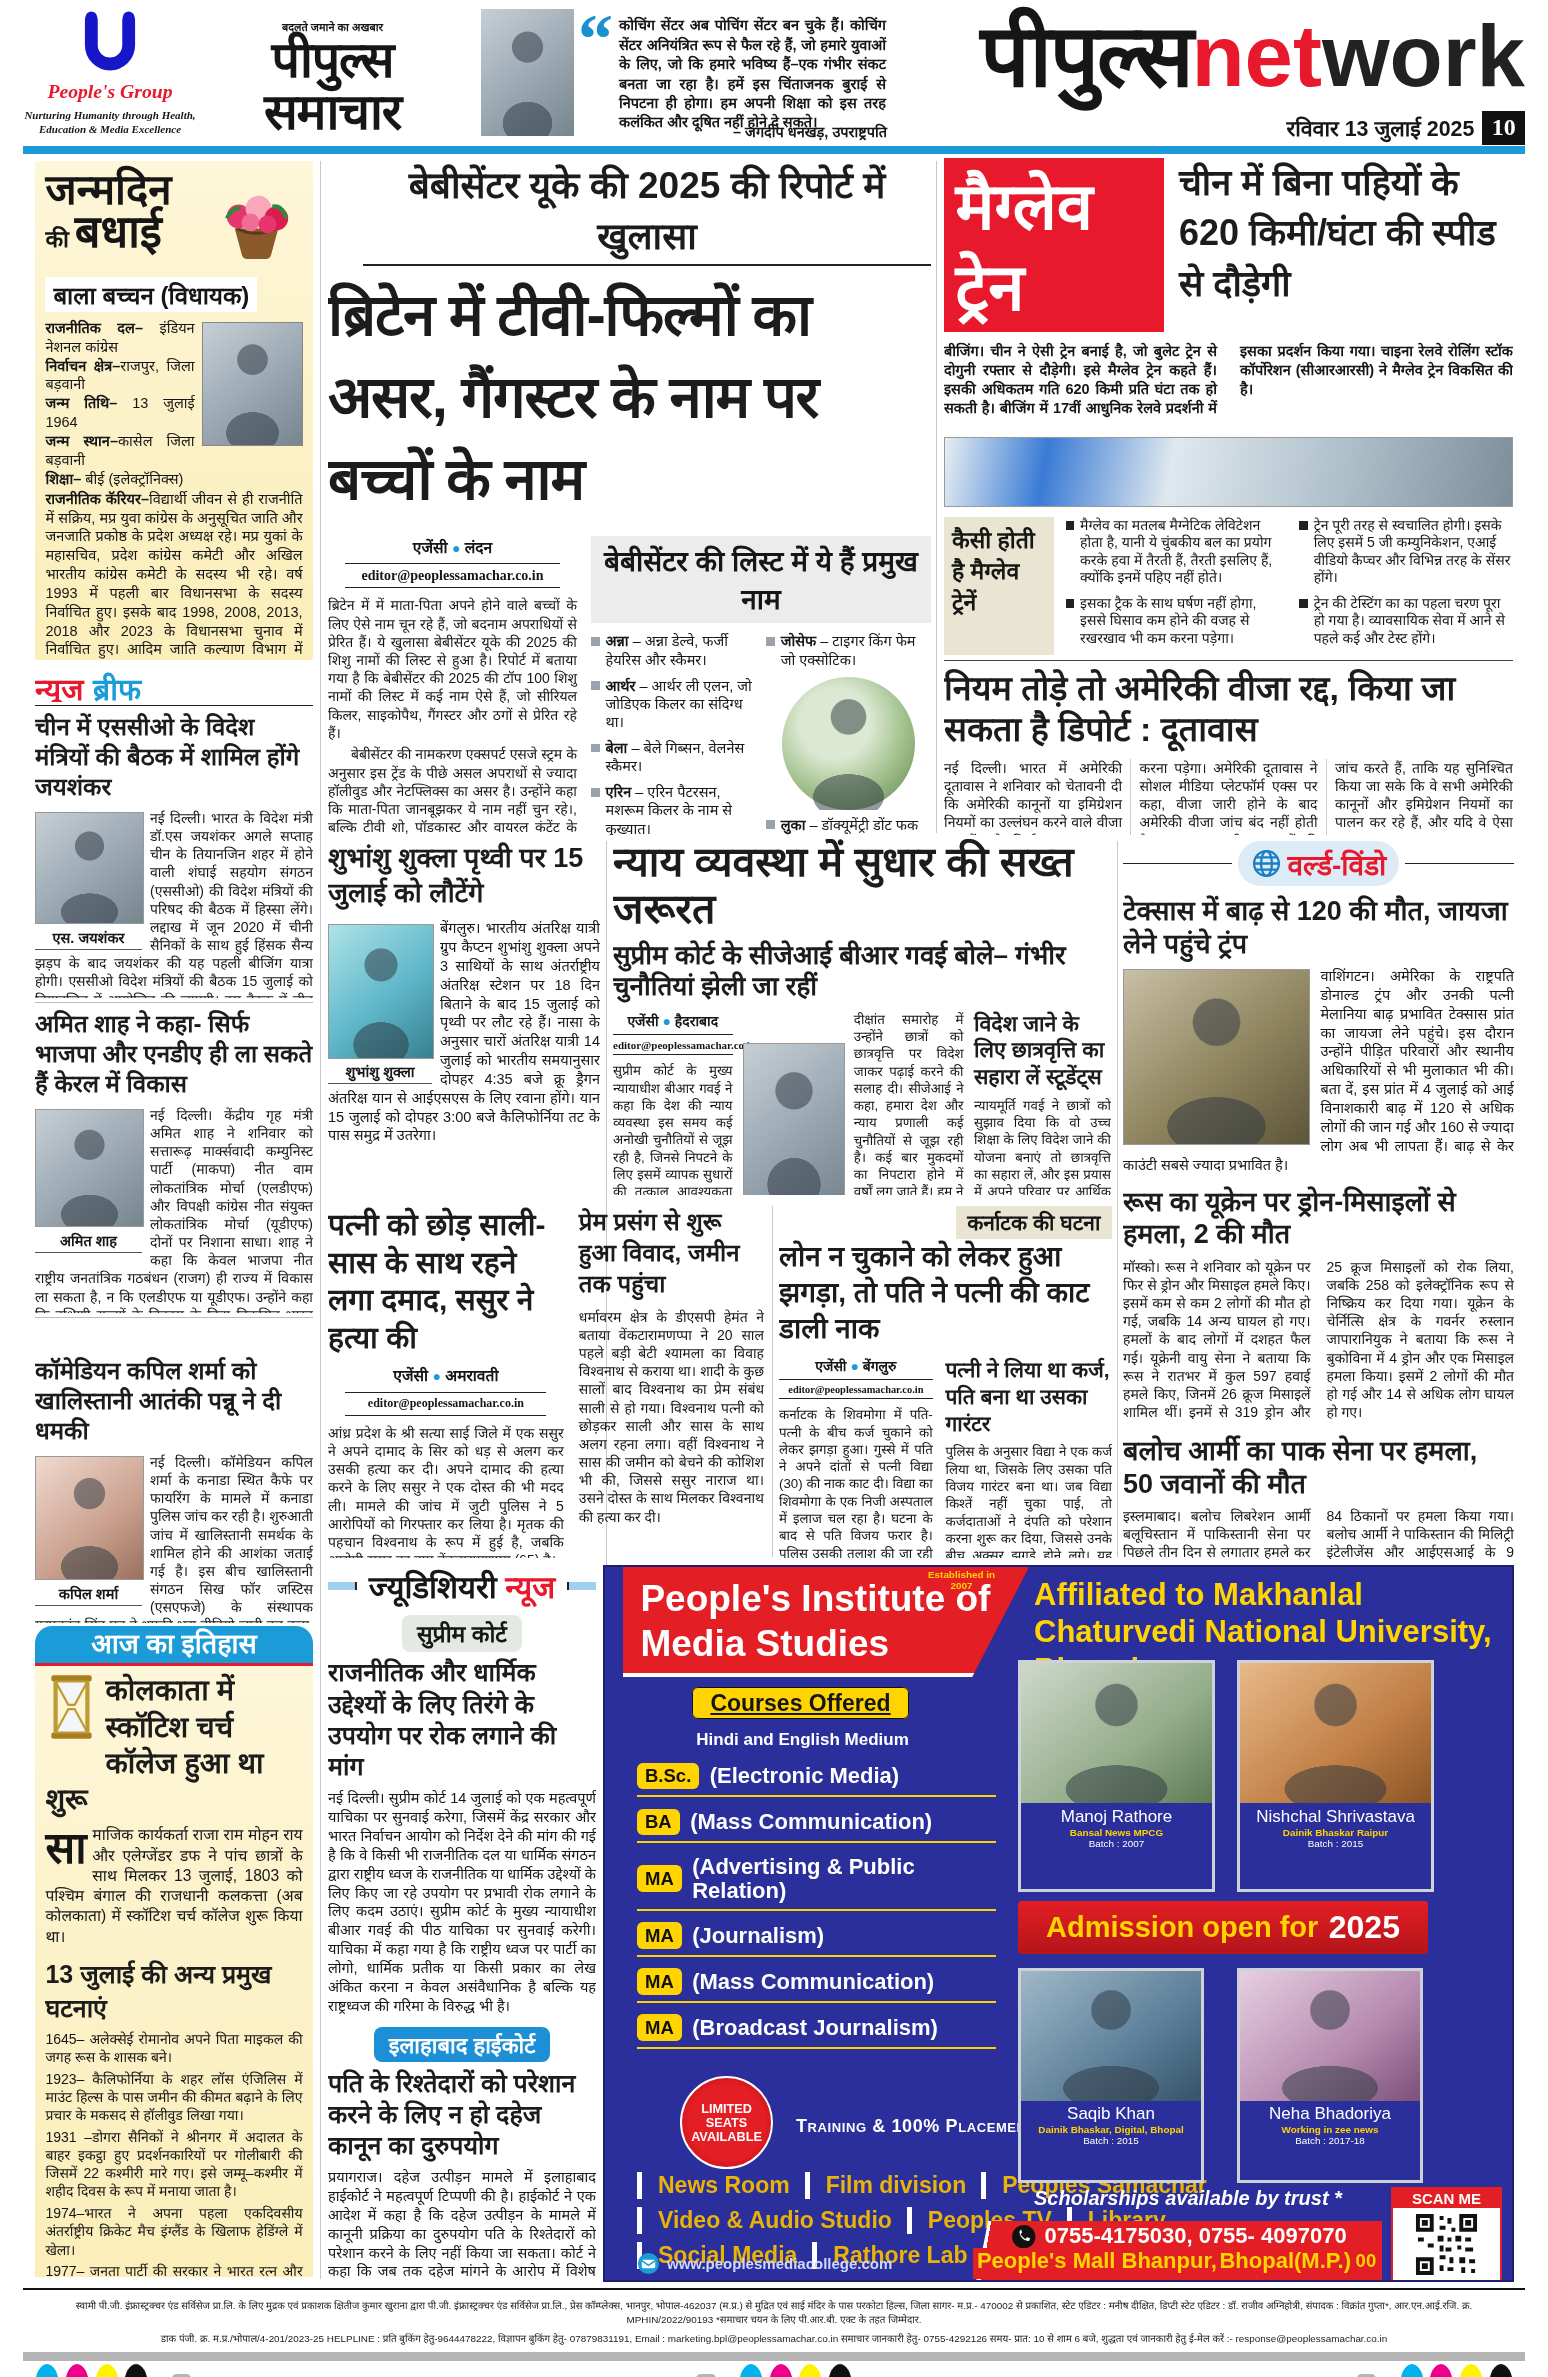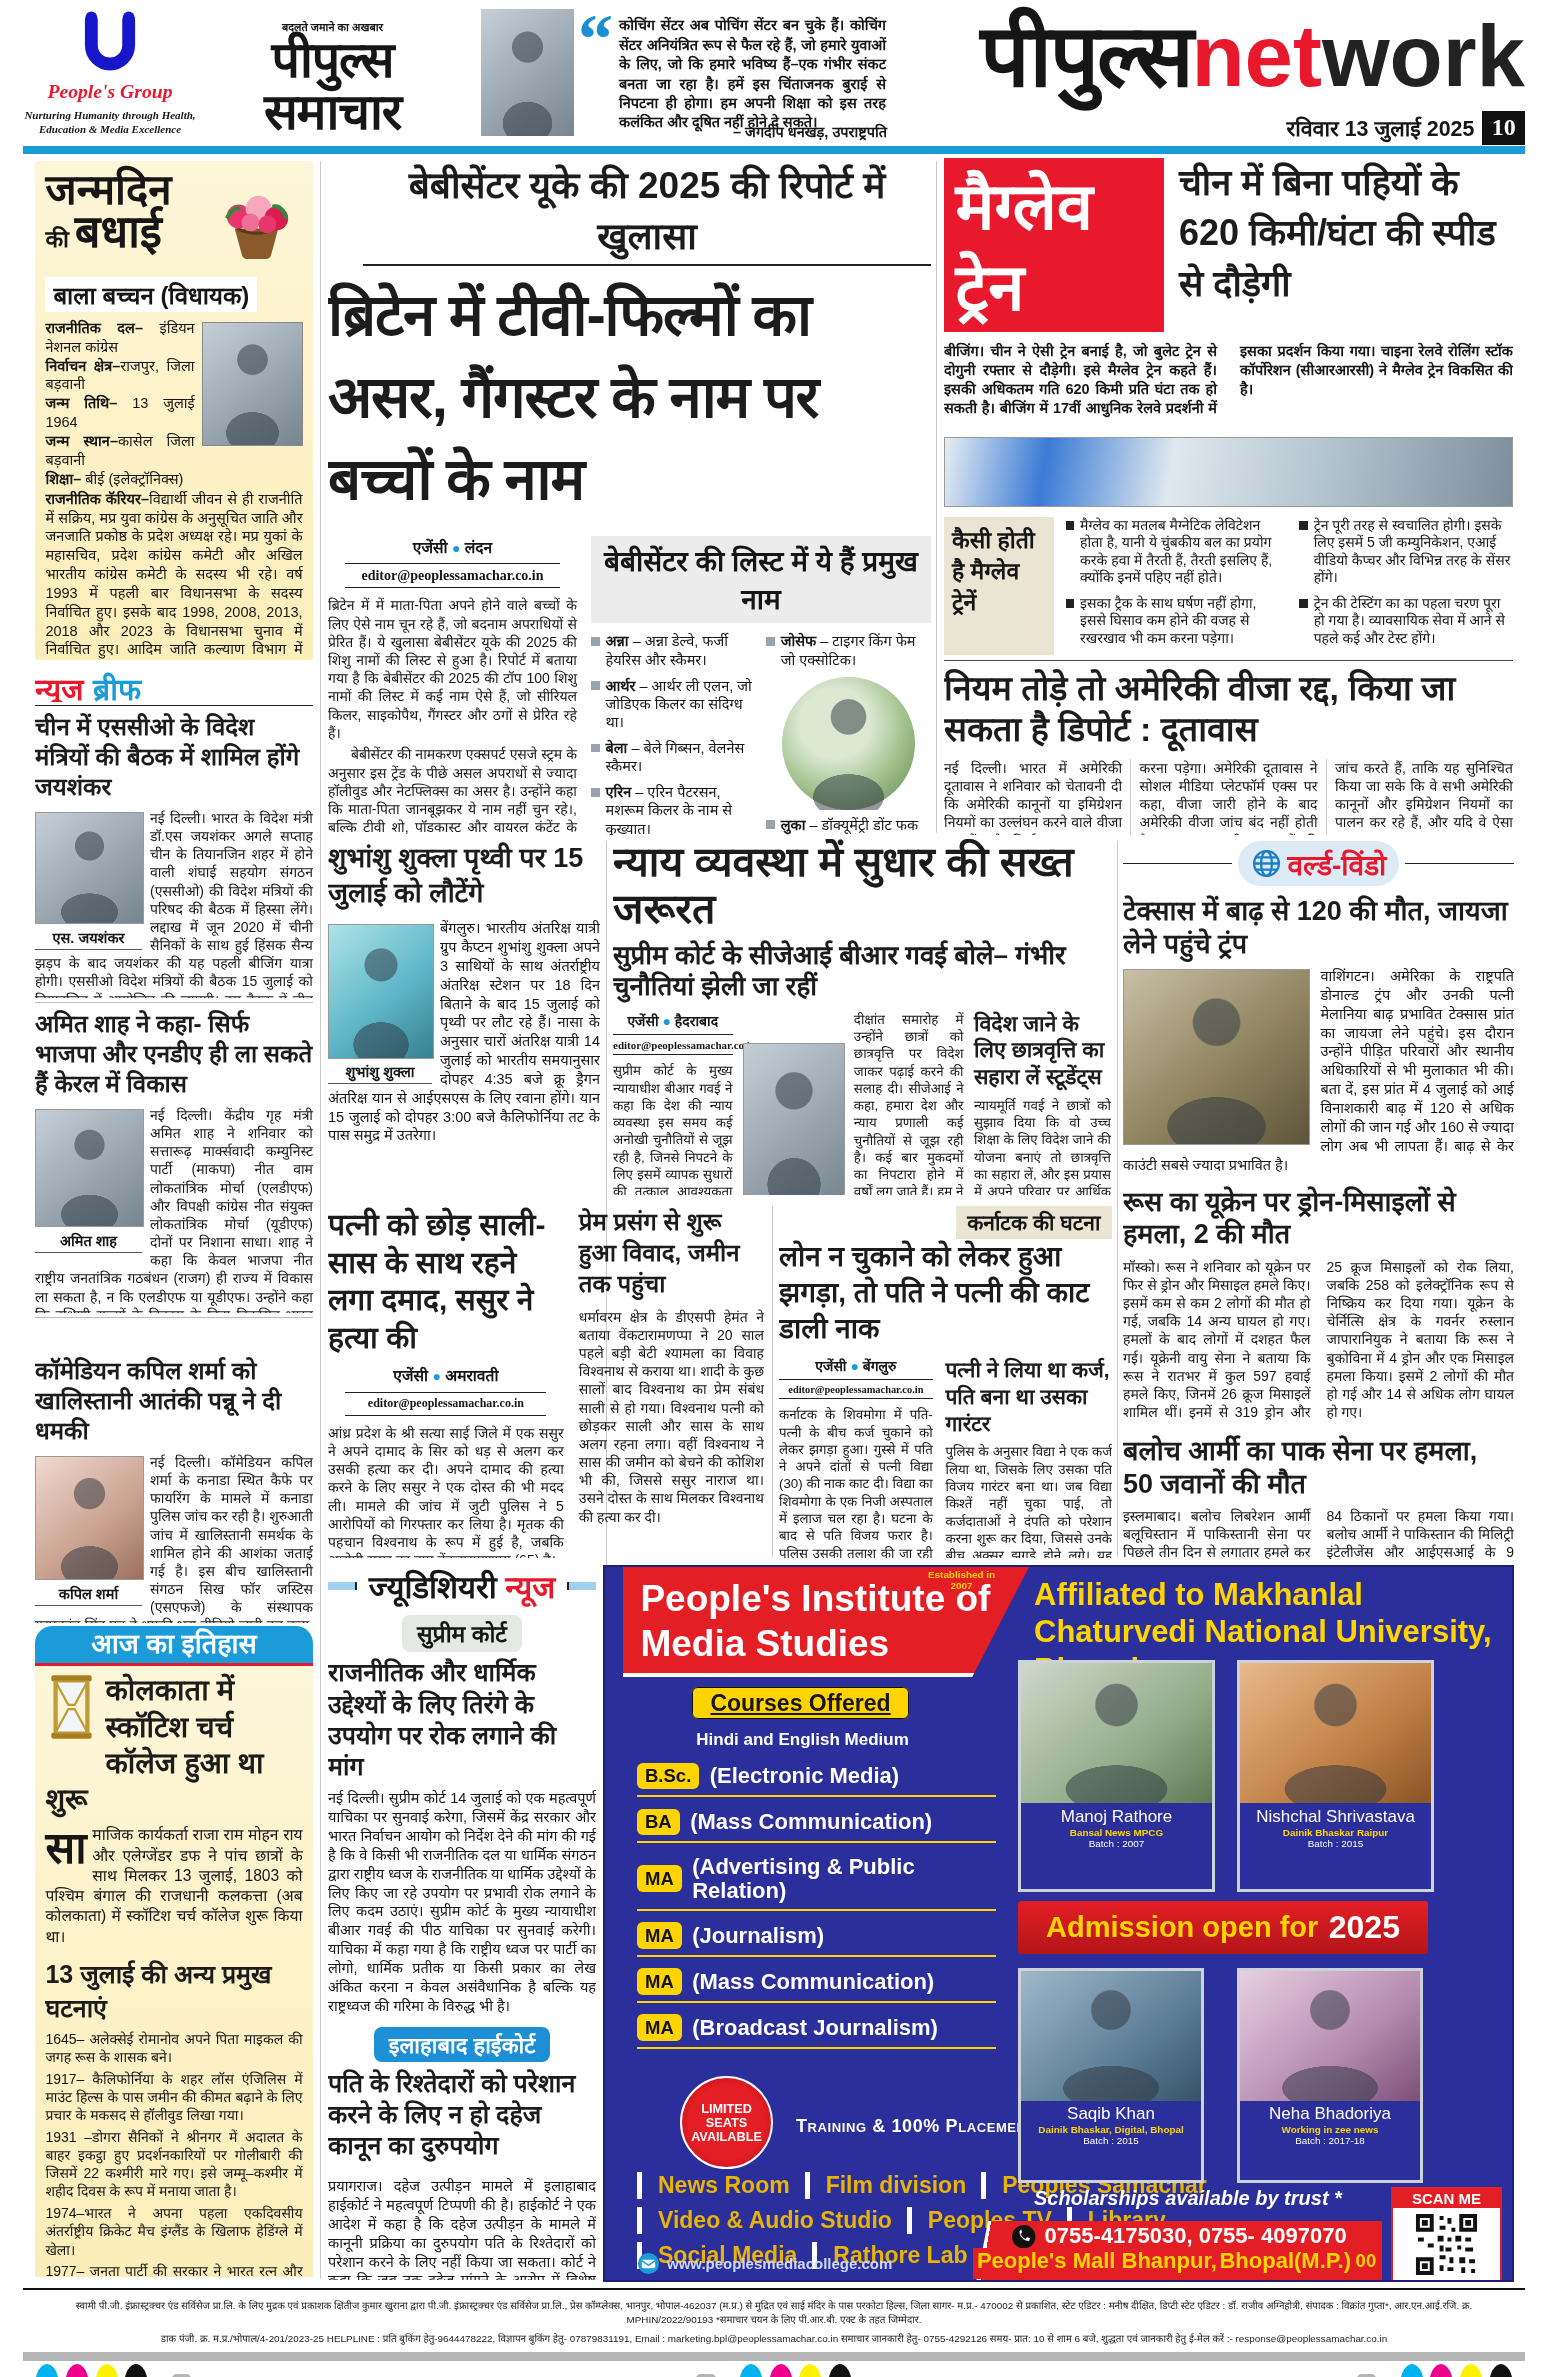--- a/index.html
+++ b/index.html
@@ -163,21 +163,21 @@
           <rect x="38" y="8" width="4" height="48" fill="#c09a36"></rect>
       </svg>
       <div class="h" style="font-size:29px;line-height:1.25;">कोलकाता में स्कॉटिश चर्च कॉलेज हुआ था शुरू</div>
       <div class="bt" style="clear:both;font-size:15.6px;margin-top:8px;">
         <span style="float:left;font-size:44px;font-weight:900;line-height:.85;margin:3.5px 5.8px 0 0;">सा</span>
         <span>माजिक कार्यकर्ता राजा राम मोहन राय और एलेग्जेंडर डफ ने पांच छात्रों के साथ मिलकर 13 जुलाई, 1803 को पश्चिम बंगाल की राजधानी कलकत्ता (अब कोलकाता) में स्कॉटिश चर्च कॉलेज शुरू किया था।</span>
       </div>
       <div class="h" style="font-size:25px;margin:9.3px 0 5.8px;">13 जुलाई की अन्य प्रमुख घटनाएं</div>
       <div class="bt" style="font-size:14px;">
         <div style="margin-bottom:3.5px;">1645– अलेक्सेई रोमानोव अपने पिता माइकल की जगह रूस के शासक बने।</div>
-        <div style="margin-bottom:3.5px;">1917– कैलिफोर्निया के शहर लॉस एंजिलिस में माउंट हिल्स के पास जमीन की कीमत बढ़ाने के लिए प्रचार के मकसद से हॉलीवुड लिखा गया।</div>
+        <div style="margin-bottom:3.5px;">1923– कैलिफोर्निया के शहर लॉस एंजिलिस में माउंट हिल्स के पास जमीन की कीमत बढ़ाने के लिए प्रचार के मकसद से हॉलीवुड लिखा गया।</div>
         <div style="margin-bottom:3.5px;">1931 –डोगरा सैनिकों ने श्रीनगर में अदालत के बाहर इकट्ठा हुए प्रदर्शनकारियों पर गोलीबारी की जिसमें 22 कश्मीरी मारे गए। इसे जम्मू–कश्मीर में शहीद दिवस के रूप में मनाया जाता है।</div>
         <div style="margin-bottom:3.5px;">1974–भारत ने अपना पहला एकदिवसीय अंतर्राष्ट्रीय क्रिकेट मैच इंग्लैंड के खिलाफ हेडिंग्ले में खेला।</div>
         <div style="margin-bottom:3.5px;">1977– जनता पार्टी की सरकार ने भारत रत्न और अन्य नागरिक सम्मानों को वापस लेने की घोषणा की, लेकिन 1980 में कांग्रेस सरकार ने इसे फिर से शुरू किया।</div>
 
       </div>
     </div>
   </div>
 
   <div class="sec" style="left:328px;top:158px;width:603px;height:677px;">
     <div class="h" style="font-size:37px;text-align:center;border-bottom:2.3px solid #222;display:inline-block;padding:0 17.4px 3.5px;margin-left:35px;">बेबीसेंटर यूके की 2025 की रिपोर्ट में खुलासा</div>
@@ -367,21 +367,21 @@
       <span style="width:27px;height:8px;background:#9fd0ee;border-left:2.3px solid #222;"></span>
     </div>
     <div style="text-align:center;margin:8px 0 5.8px;">
       <span class="pill" style="background:#e4e9e3;font-size:23px;">सुप्रीम कोर्ट</span>
     </div>
     <div class="h" style="font-size:25px;line-height:1.25;margin-bottom:7px;">राजनीतिक और धार्मिक उद्देश्यों के लिए तिरंगे के उपयोग पर रोक लगाने की मांग</div>
     <div class="bt" style="font-size:14.5px;">नई दिल्ली। सुप्रीम कोर्ट 14 जुलाई को एक महत्वपूर्ण याचिका पर सुनवाई करेगा, जिसमें केंद्र सरकार और भारत निर्वाचन आयोग को निर्देश देने की मांग की गई है कि वे किसी भी राजनीतिक दल या धार्मिक संगठन द्वारा राष्ट्रीय ध्वज के राजनीतिक या धार्मिक उद्देश्यों के लिए किए जा रहे उपयोग पर प्रभावी रोक लगाने के लिए कदम उठाएं। सुप्रीम कोर्ट के मुख्य न्यायाधीश बीआर गवई की पीठ याचिका पर सुनवाई करेगी। याचिका में कहा गया है कि राष्ट्रीय ध्वज पर पार्टी का लोगो, धार्मिक प्रतीक या किसी प्रकार का लेख अंकित करना न केवल असंवैधानिक है बल्कि यह राष्ट्रध्वज की गरिमा के विरुद्ध भी है।</div>
     <div style="text-align:center;margin:11.6px 0 5.8px;">
       <span class="pill" style="background:#1d8fd6;color:#fff;font-size:22px;">इलाहाबाद हाईकोर्ट</span>
     </div>
-    <div class="h" style="font-size:25px;line-height:1.25;margin-bottom:16px;">पति के रिश्तेदारों को परेशान करने के लिए न हो दहेज कानून का दुरुपयोग</div>
+    <div class="h" style="font-size:25px;line-height:1.25;margin-bottom:7px;">पति के रिश्तेदारों को परेशान करने के लिए न हो दहेज कानून का दुरुपयोग</div>
     <div class="bt" style="font-size:14.5px;">प्रयागराज। दहेज उत्पीड़न मामले में इलाहाबाद हाईकोर्ट ने महत्वपूर्ण टिप्पणी की है। हाईकोर्ट ने एक आदेश में कहा है कि दहेज उत्पीड़न के मामले में कानूनी प्रक्रिया का दुरुपयोग पति के रिश्तेदारों को परेशान करने के लिए नहीं किया जा सकता। कोर्ट ने कहा कि जब तक दहेज मांगने के आरोप में विशेष घटना का जिक्र न किया गया हो, तब तक पति का रिश्तेदार होने के कारण किसी को ट्रायल के लिए नहीं घसीटा जा सकता। यह आदेश न्यायमूर्ति प्रशांत कुमार ने अलीगढ़ के सुनील कुमार व तीन अन्य की याचिका कोर्ट ने स्वीकार करते हुए दिया।</div>
   </div>
 
   <div class="sec" style="left:603px;top:1565px;width:911px;height:717px;background:#2b2f9b;border:2.3px solid #1d2070;box-sizing:border-box;">
     <div style="position:absolute;left:313px;top:2.3px;color:#ffd400;font-size:9.9px;font-weight:bold;width:87px;text-align:center;z-index:2;">Established in 2007</div>
     <div style="position:absolute;left:18px;top:0;width:406px;height:110px;background:#e31e24;color:#fff;font-size:37px;font-weight:900;line-height:1.2;padding:10.4px 17.4px;box-sizing:border-box;clip-path:polygon(0 0,100% 0,86% 100%,0 100%);border-bottom:4.6px solid #fff;">People's Institute of Media Studies</div>
 
     <div style="position:absolute;left:429px;top:9.3px;width:469px;color:#ffd400;font-size:31px;font-weight:900;line-height:1.2;">Affiliated to Makhanlal Chaturvedi National University, Bhopal</div>
 
     <div style="position:absolute;left:87px;top:123px;">

